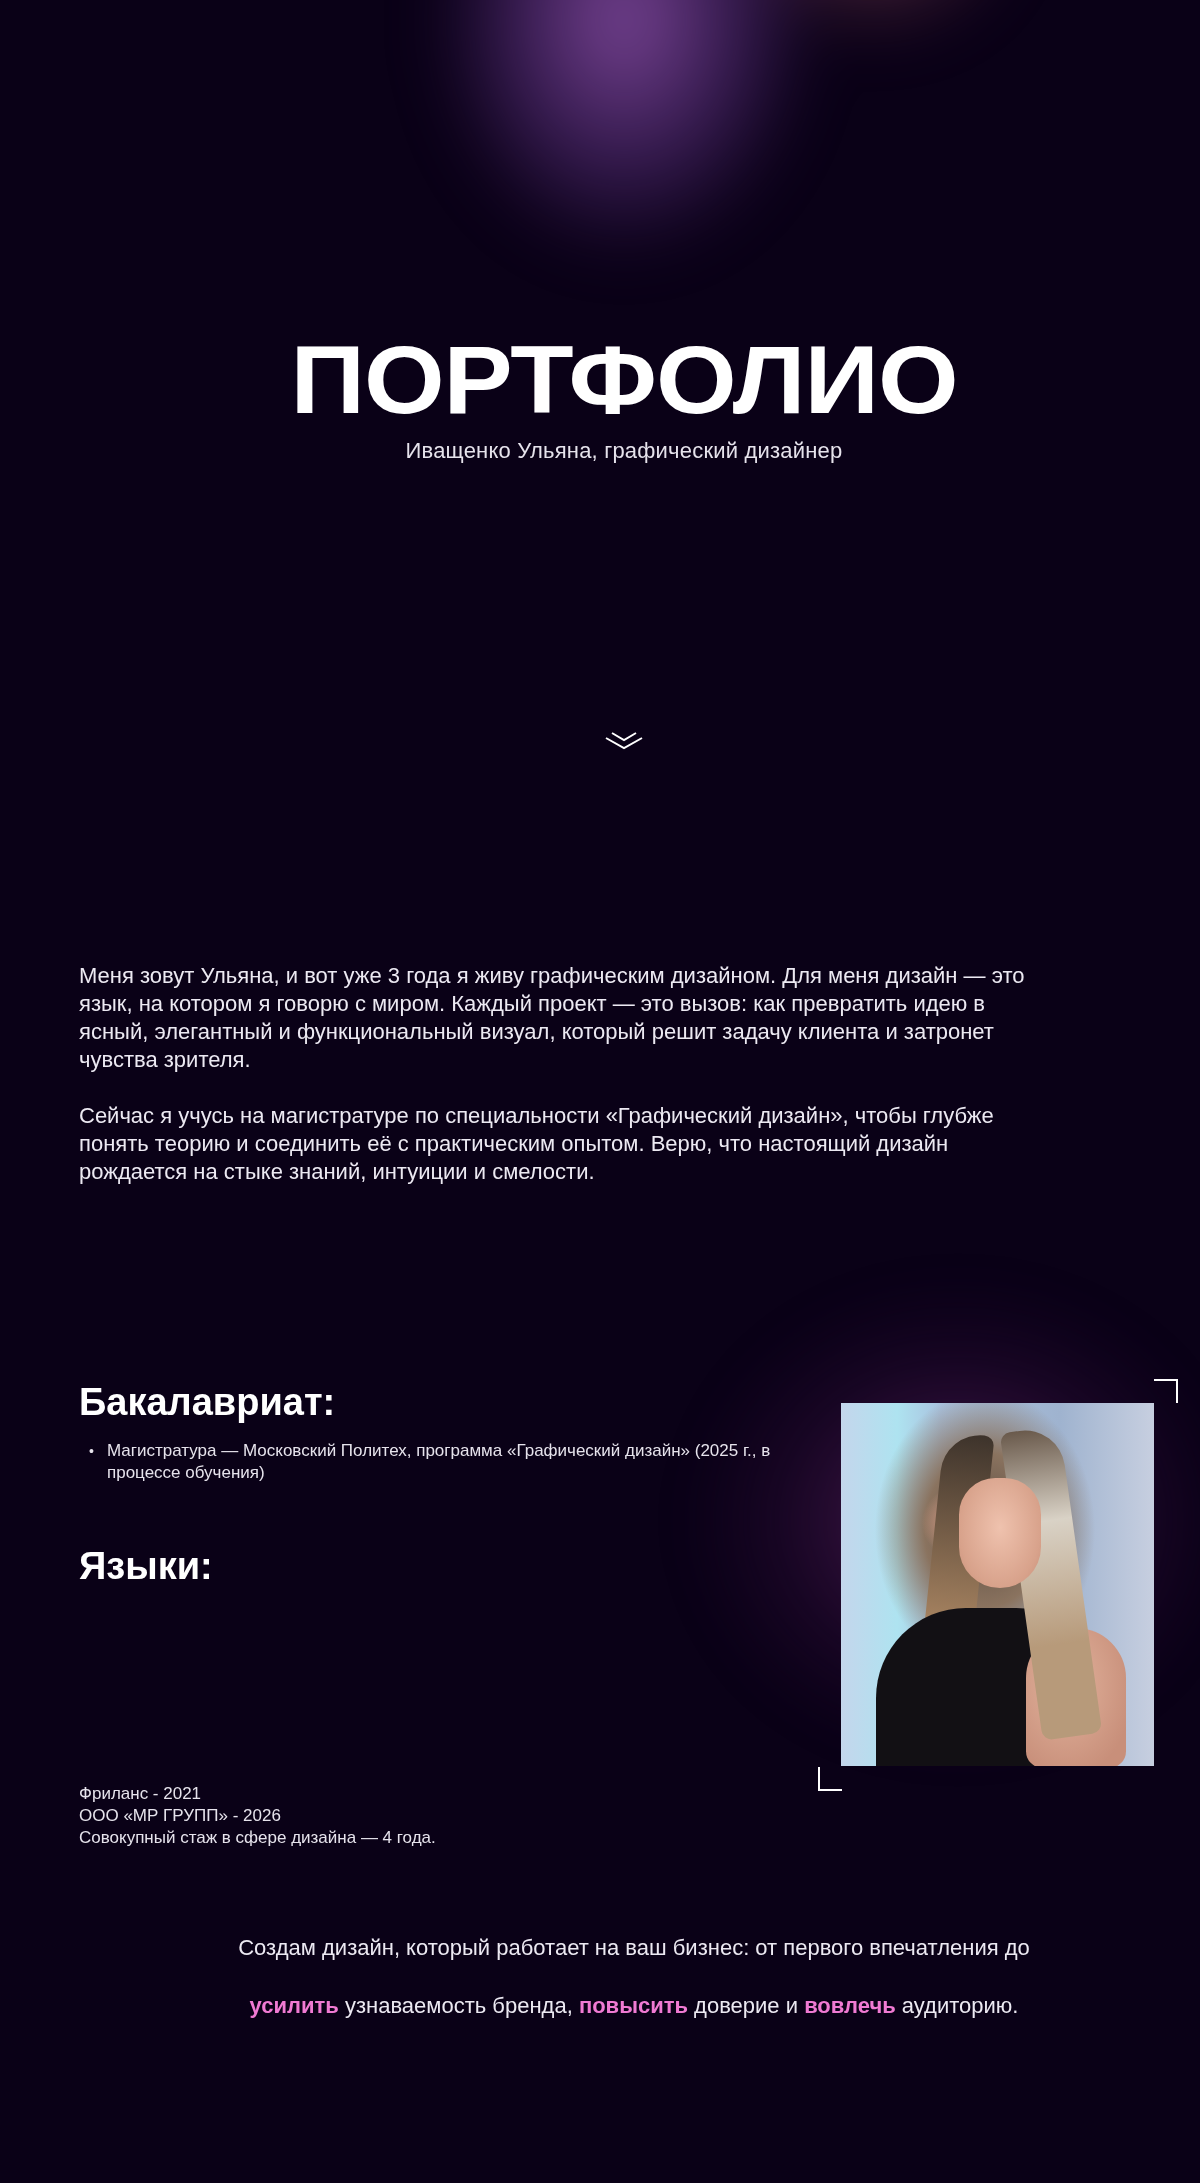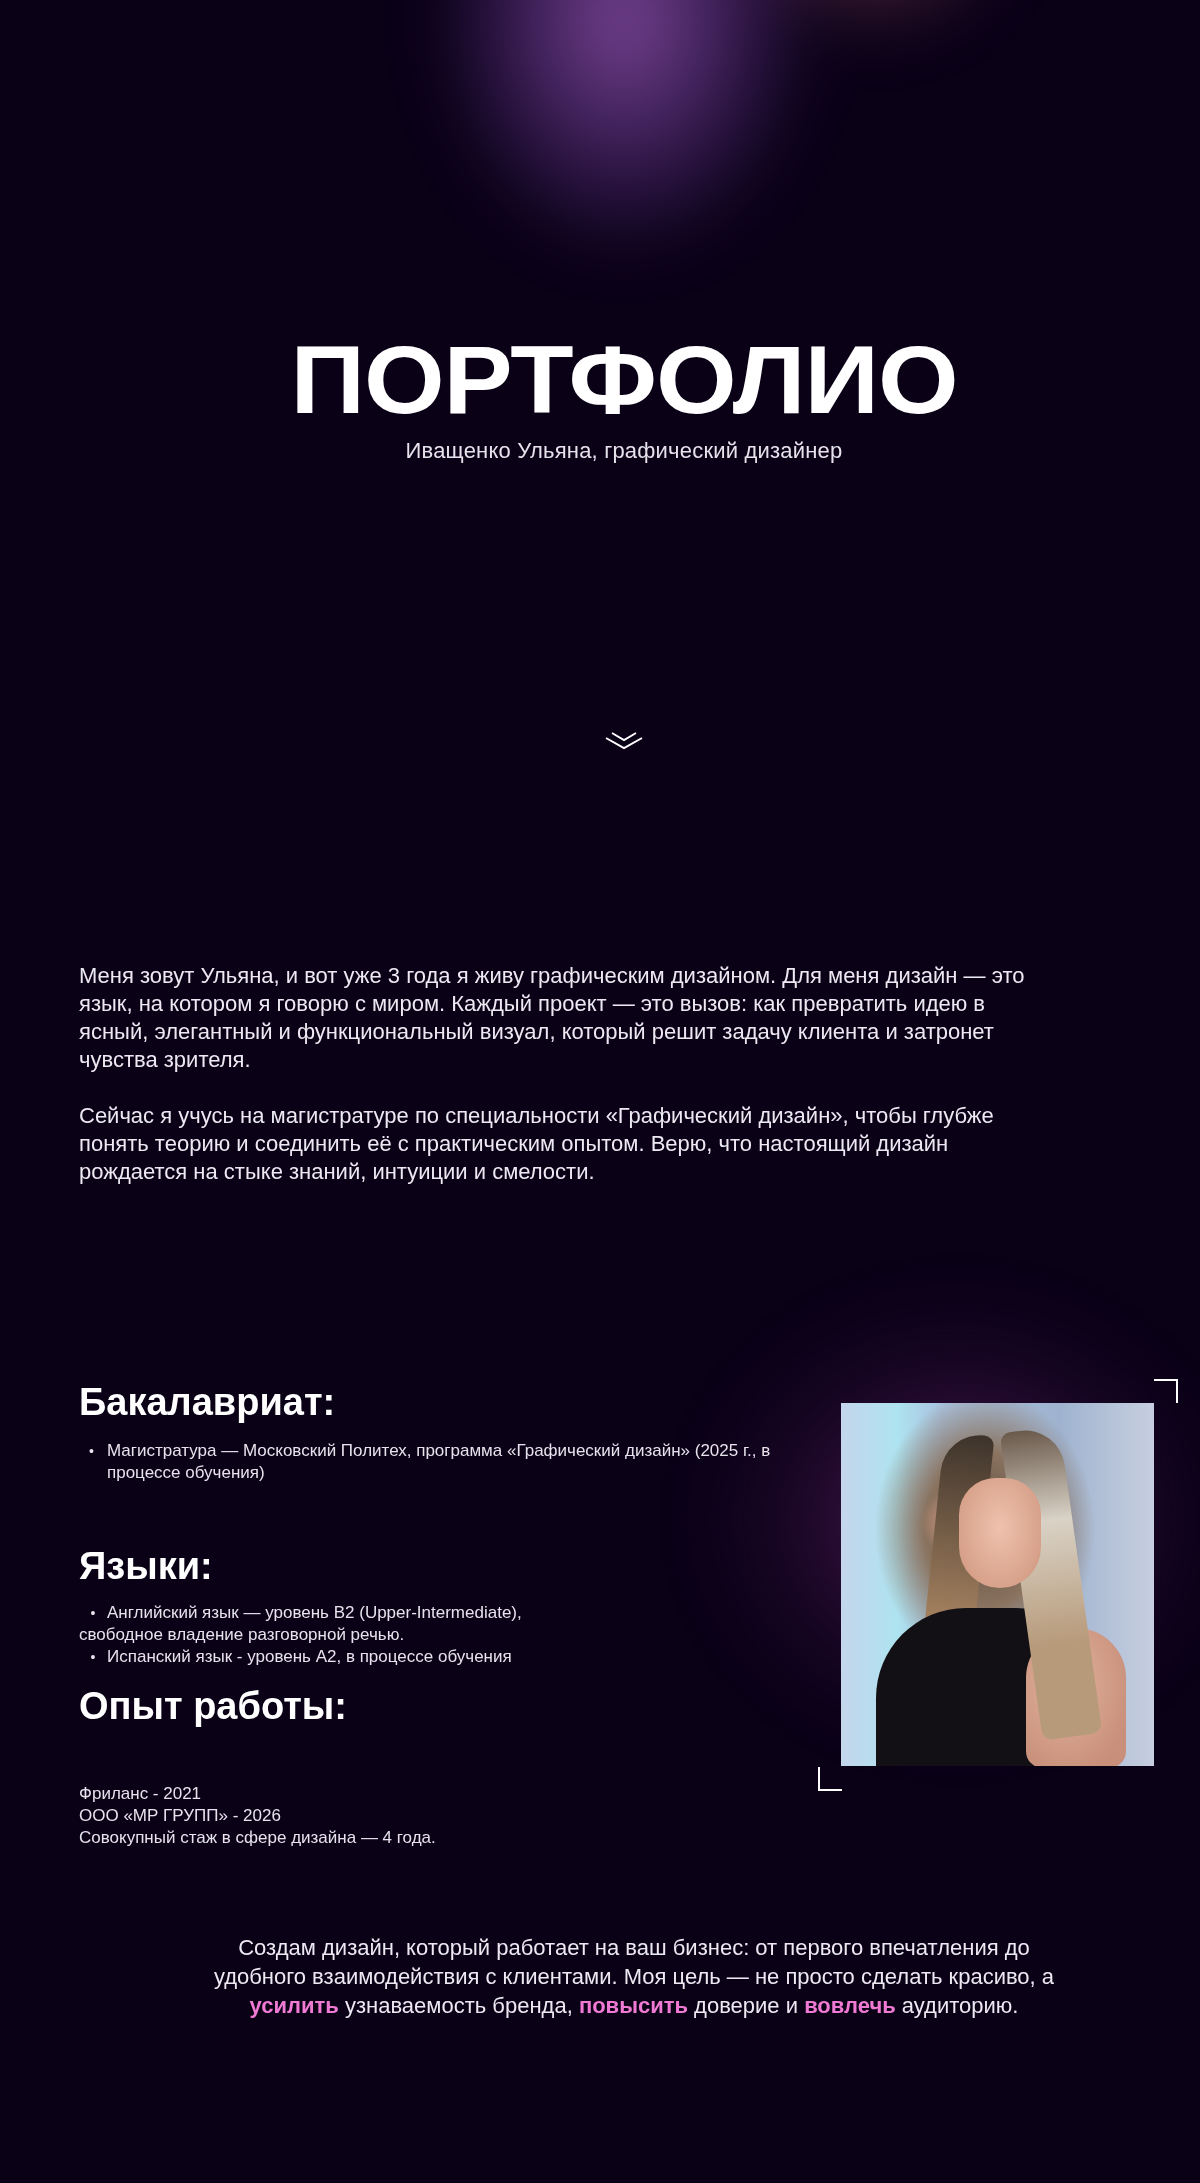--- a/index.html
+++ b/index.html
@@ -171,45 +171,35 @@
     <p>Меня зовут Ульяна, и вот уже 3 года я живу графическим дизайном. Для меня дизайн — это язык, на котором я говорю с миром. Каждый проект — это вызов: как превратить идею в ясный, элегантный и функциональный визуал, который решит задачу клиента и затронет чувства зрителя.</p>
     <p>Сейчас я учусь на магистратуре по специальности «Графический дизайн», чтобы глубже понять теорию и соединить её с практическим опытом. Верю, что настоящий дизайн рождается на стыке знаний, интуиции и смелости.</p>
   </section>
 
   <h2 class="section-title" style="top:1380px;">Бакалавриат:</h2>
   <ul class="list bullets" style="top:1440px; width:740px;">
     <li>Магистратура — Московский Политех, программа «Графический дизайн» (2025 г., в процессе обучения)</li>
   </ul>
 
   <h2 class="section-title" style="top:1544px;">Языки:</h2>
-  <ul class="list lang" style="top:1602px; width:560px;">
-    <li>
-      <span class="bullet">•</span><span>Английский язык — уровень B2 (Upper-Intermediate),</span><br>
-      <span>свободное владение разговорной речью.</span>
-    </li>
-    <li>
-      <span class="bullet">•</span><span>Испанский язык - уровень A2, в процессе обучения</span>
-    </li>
-  </ul>
-
-  <h2 class="section-title" style="top:1684px;">Опыт работы:</h2>
+
   <div class="list" style="top:1783px; width:560px;">
     <div>Фриланс - 2021</div>
     <div>ООО «МР ГРУПП» - 2026</div>
     <div>Совокупный стаж в сфере дизайна — 4 года.</div>
   </div>
 
   <div class="corner tr"></div>
   <div class="photo-frame" title="Портрет Ульяны">
     <div class="hair-l"></div>
     <div class="torso"></div>
     <div class="shoulder"></div>
     <div class="hair-r"></div>
     <div class="face"></div>
   </div>
   <div class="corner bl"></div>
 
   <div class="closing">
     <span>Создам дизайн, который работает на ваш бизнес: от первого впечатления до</span><br>
-    <span>удобного взаимодействия с клиентами. Моя цель — не просто сделать красиво, а</span><br>
+    <br>
     <span class="accent">усилить</span><span> узнаваемость бренда, </span><span class="accent">повысить</span><span> доверие и </span><span class="accent">вовлечь</span><span> аудиторию.</span>
   </div>
 </div>
 
 </body></html>

